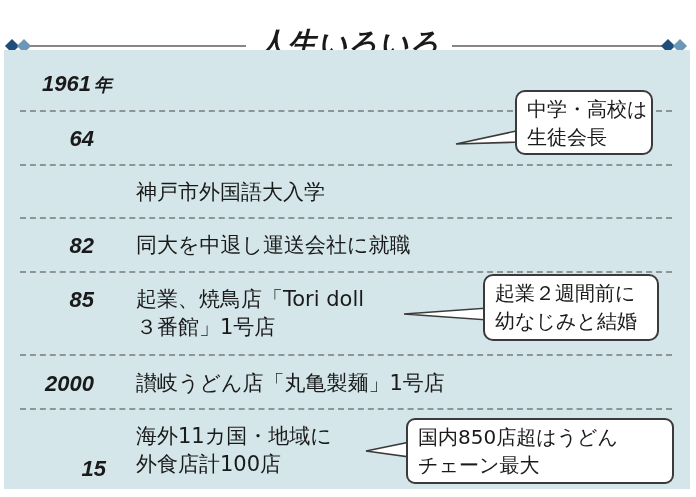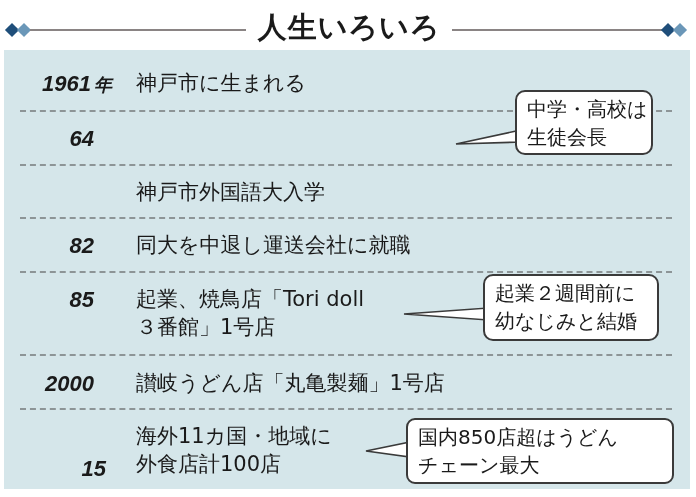--- a/index.html
+++ b/index.html
@@ -1,20 +1,20 @@
 <!DOCTYPE html>
 <html><head>
   <meta charset="utf-8">
   <style>
     html, body { margin: 0; padding: 0; }
     body {
       width: 696px; height: 497px; background: #ffffff; position: relative; overflow: hidden;
       font-family: "DejaVu Sans", "Liberation Sans", sans-serif; color: #1a1a1a;
     }
-    .header { position: absolute; left: 0; top: 0; width: 696px; height: 50px; }
+    .header { position: absolute; left: 0; top: 16px; width: 696px; height: 50px; font-style: italic; }
     .header .line { position: absolute; top: 29px; height: 2px; background: #8a8484; }
     .header .line.left { left: 30px; width: 216px; }
     .header .line.right { left: 452px; width: 210px; }
     .diamond { position: absolute; width: 10px; height: 10px; transform: rotate(45deg); top: 25px; }
     .d-dark { background: #1f4e7a; }
     .d-light { background: #6b97b8; }
     .title {
       position: absolute; left: 246px; width: 206px; top: 8px; text-align: center;
       font-size: 29px; font-weight: bold; letter-spacing: 1px; color: #1a1a1a;
     }
@@ -48,21 +48,20 @@
   <div class="line left"></div>
   <div class="title">人生いろいろ</div>
   <div class="line right"></div>
   <span class="diamond d-dark" style="left:663px;"></span>
   <span class="diamond d-light" style="left:675px;"></span>
 </div>
 
 <div class="panel">
 
   <div class="year" style="left:18px; top:21px;"><span>1961</span><span class="nen">年</span></div>
-  <div class="event" style="top:19px;">神戸市に生まれる</div>
   <div class="sep" style="top:60px;"></div>
 
   <div class="year" style="left:0px; top:76px;">64</div>
   <svg class="tail" style="left:452px; top:72px;" width="70" height="30">
     <polygon points="0,22 65,8 65,20" fill="#ffffff" stroke="#3a3a3a" stroke-width="1.6"></polygon>
   </svg>
   <div class="bubble" style="left:511px; top:40px; width:138px; height:65px;">
     <div>中学・高校は</div>
     <div>生徒会長</div>
   </div>

